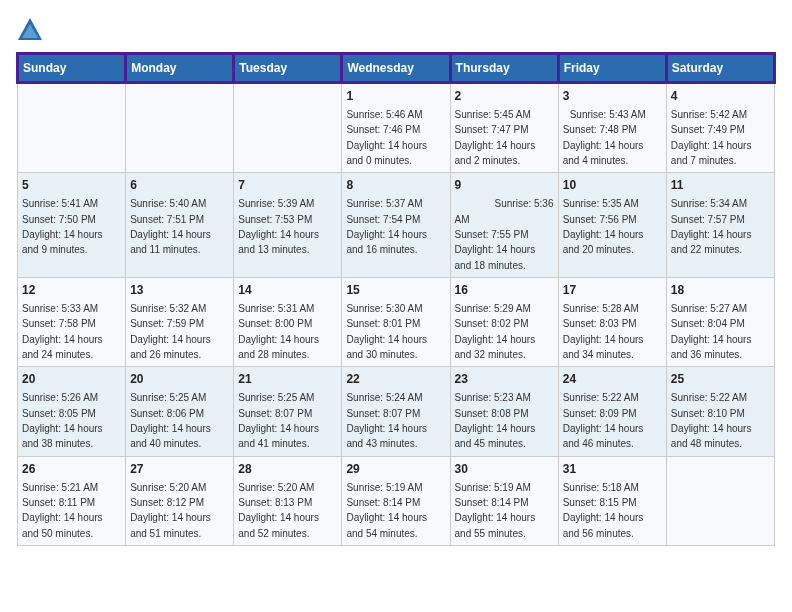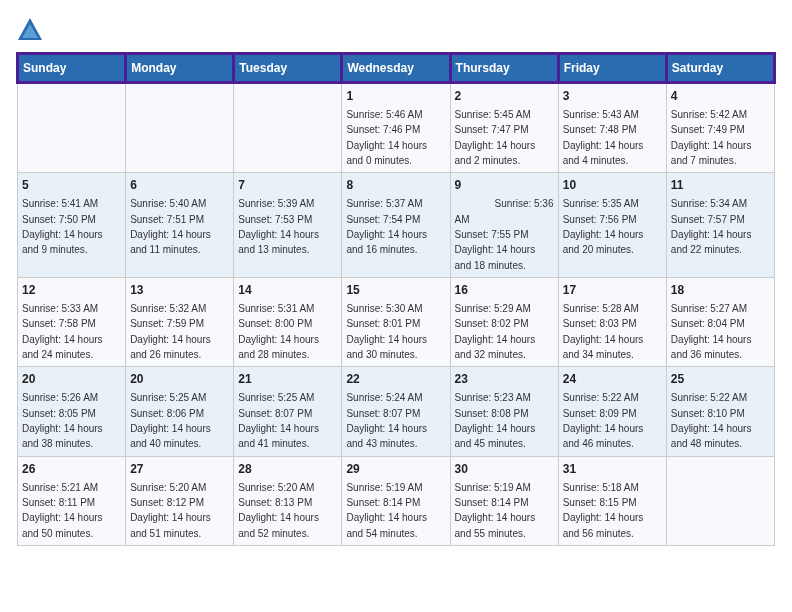--- a/index.html
+++ b/index.html
@@ -130,21 +130,21 @@
         <td></td>
         <td></td>
         <td><span class="day-num">1</span><span class="day-info" style="white-space: pre-line;">Sunrise: 5:46 AM
 Sunset: 7:46 PM
 Daylight: 14 hours
 and 0 minutes.</span></td>
         <td><span class="day-num">2</span><span class="day-info" style="white-space: pre-line;">Sunrise: 5:45 AM
 Sunset: 7:47 PM
 Daylight: 14 hours
 and 2 minutes.</span></td>
-        <td><span class="day-num">3</span><span class="day-info" style="white-space: pre-line;">Sunrise: 5:43 AM
+        <td><span class="day-num">3</span><span class="day-info" style="white-space: pre-line; margin-left: 7px;">Sunrise: 5:43 AM
 Sunset: 7:48 PM
 Daylight: 14 hours
 and 4 minutes.</span></td>
         <td><span class="day-num">4</span><span class="day-info" style="white-space: pre-line;">Sunrise: 5:42 AM
 Sunset: 7:49 PM
 Daylight: 14 hours
 and 7 minutes.</span></td>
       </tr>
       <tr>
         <td><span class="day-num">5</span><span class="day-info" style="white-space: pre-line;">Sunrise: 5:41 AM

